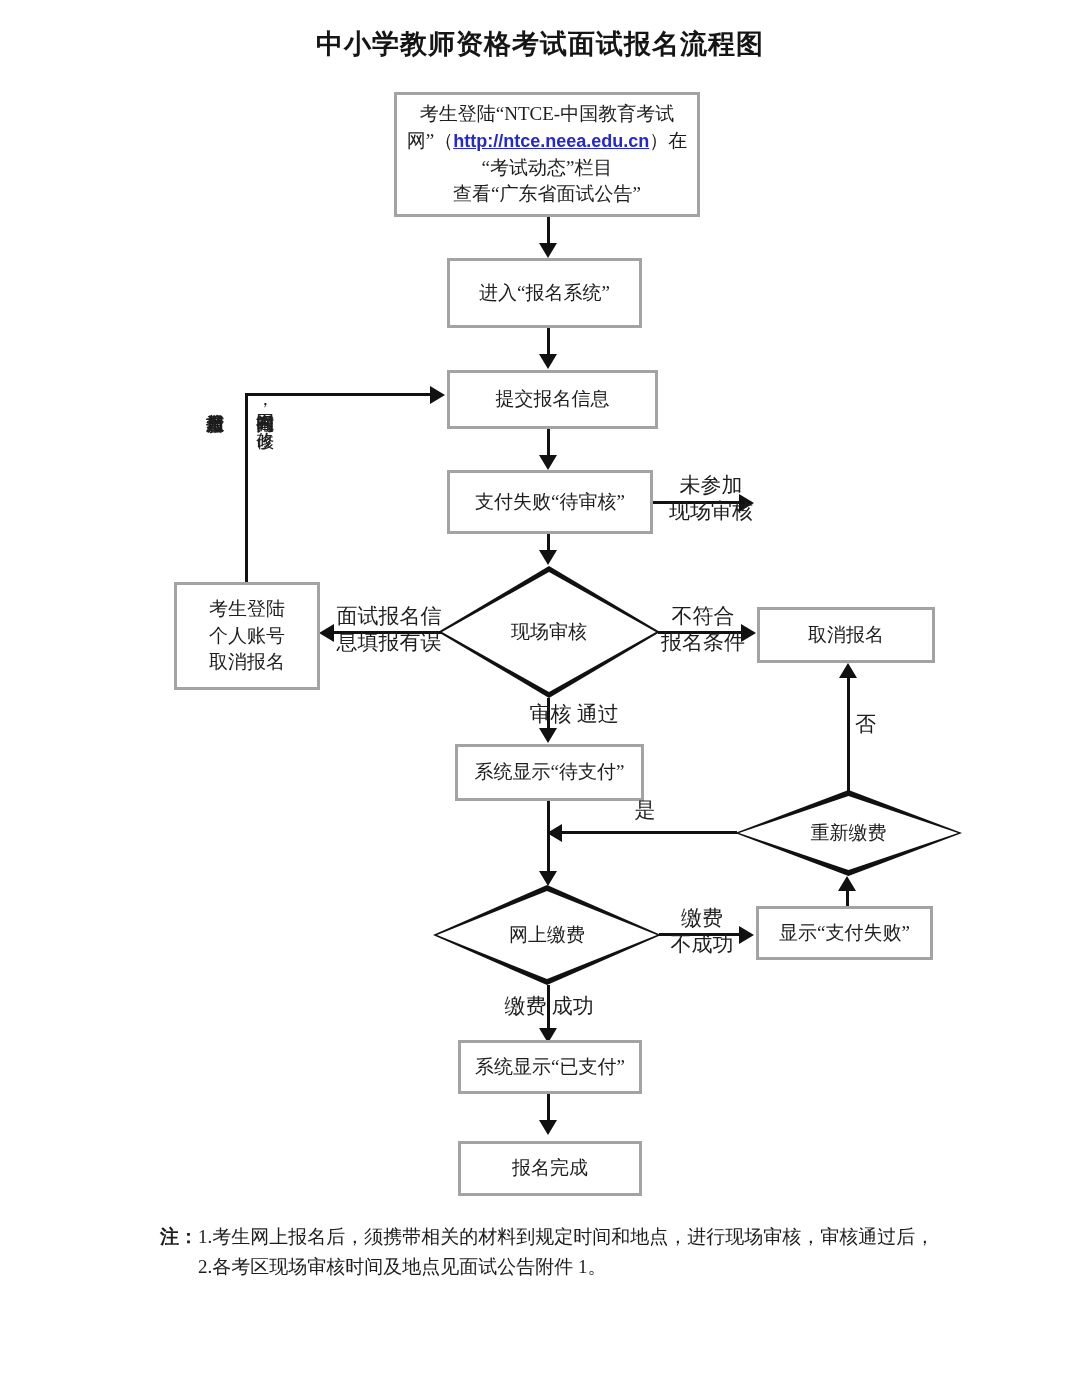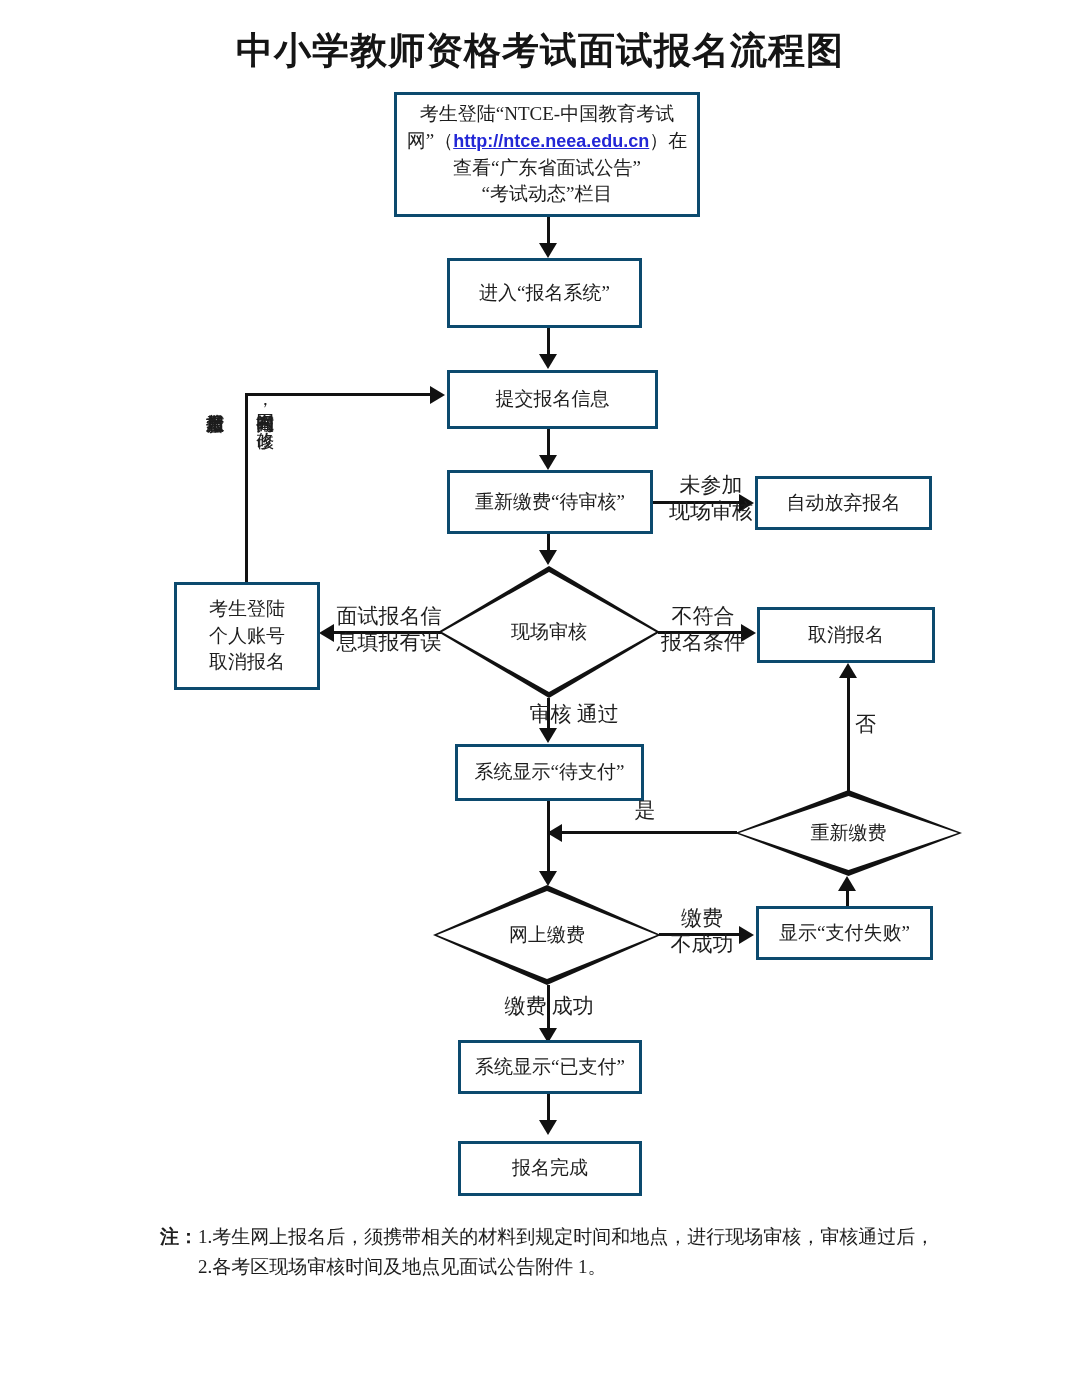--- a/index.html
+++ b/index.html
@@ -17,30 +17,30 @@
     height: 1373px;
     overflow: hidden;
     background: #ffffff;
   }
   #title {
     position: absolute;
     left: 0;
     top: 26px;
     width: 1080px;
     text-align: center;
-    font-size: 37px;
+    font-size: 27px;
     font-weight: 600;
     letter-spacing: 1px;
     color: #151515;
   }
   
   .node {
     position: absolute;
     box-sizing: border-box;
-    border: 3px solid #0c4a6e;
+    border: 3px solid #a3a3a3;
     background: #ffffff;
     display: flex;
     align-items: center;
     justify-content: center;
     text-align: center;
     font-size: 19px;
     line-height: 1.42;
     color: #1d1d1d;
     padding: 2px 6px;
     z-index: 3;
@@ -164,46 +164,45 @@
 <div id="page">
 
   <div id="title">中小学教师资格考试面试报名流程图</div>
 
   <div class="node" style="left:394px; top:92px; width:306px; height:125px;">
     <div class="lines">
       <div>考生登陆“NTCE-中国教育考试</div>
       <div>
         <span>网”（</span><span class="link-text">http://ntce.neea.edu.cn</span><span>）在</span>
       </div>
+      <div>“考试动态”栏目</div>
       <div>查看“广东省面试公告”</div>
-      <div>“考试动态”栏目</div>
     </div>
   </div>
 
   <div class="vline" style="left:547px; top:217px; height:28px;"></div>
   <div class="arrowhead arrow-down" style="left:539px; top:243px;"></div>
 
   <div class="node" style="left:447px; top:258px; width:195px; height:70px;">进入“报名系统”</div>
 
   <div class="vline" style="left:547px; top:328px; height:28px;"></div>
   <div class="arrowhead arrow-down" style="left:539px; top:354px;"></div>
 
   <div class="node" style="left:447px; top:370px; width:211px; height:59px;">提交报名信息</div>
 
   <div class="vline" style="left:547px; top:429px; height:28px;"></div>
   <div class="arrowhead arrow-down" style="left:539px; top:455px;"></div>
 
-  <div class="node" style="left:447px; top:470px; width:206px; height:64px;">重新缴费“待审核”</div>
+  <div class="node" style="left:447px; top:470px; width:206px; height:64px;">支付失败“待审核”</div>
 
   <div class="hline" style="left:653px; top:501px; width:88px;"></div>
   <div class="arrowhead arrow-right" style="left:739px; top:494px;"></div>
   <div class="elabel" style="left:668px; top:472px; width:86px;">未参加
 现场审核</div>
 
-  <div class="node" style="left:755px; top:476px; width:177px; height:54px;">自动放弃报名</div>
 
   <div class="vline" style="left:547px; top:534px; height:18px;"></div>
   <div class="arrowhead arrow-down" style="left:539px; top:550px;"></div>
 
   <div class="diamond" style="left:438px; top:566px; width:222px; height:132px;">
     <div class="dshape"></div>
     <div class="dinner"></div>
     <div class="dlabel">现场审核</div>
   </div>
 

